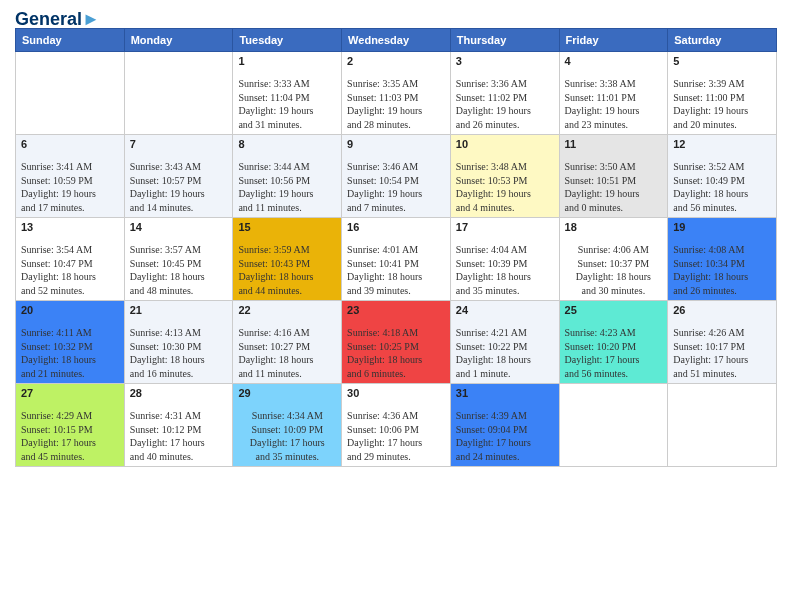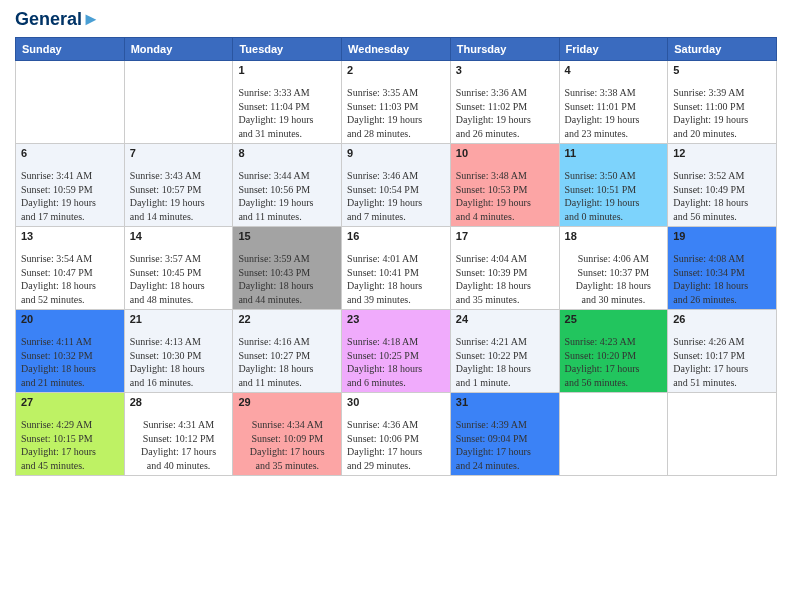--- a/index.html
+++ b/index.html
@@ -13,21 +13,21 @@
     .page {
       width: 792px;
       height: 612px;
       background: #fff;
       padding: 10px 15px;
     }
     .header {
       display: flex;
       justify-content: space-between;
       align-items: flex-start;
-      margin-bottom: 9px;
+      margin-bottom: 0;
     }
     .logo {
       display: flex;
       flex-direction: column;
       align-items: flex-start;
     }
     .title-block {
       text-align: right;
     }
     .month-title {
@@ -178,28 +178,28 @@
 Daylight: 19 hours
 and 11 minutes.</div>
           </td>
           <td style="background: rgb(240, 244, 250);">
             <div class="day-number">9</div>
             <div class="day-info" style="white-space: pre-line;">Sunrise: 3:46 AM
 Sunset: 10:54 PM
 Daylight: 19 hours
 and 7 minutes.</div>
           </td>
-          <td style="background: #fca5a5;">
+          <td style="background: #fef9c3;">
             <div class="day-number">10</div>
             <div class="day-info" style="white-space: pre-line;">Sunrise: 3:48 AM
 Sunset: 10:53 PM
 Daylight: 19 hours
 and 4 minutes.</div>
           </td>
-          <td style="background: #7dd3fc;">
+          <td style="background: #e5e5e5;">
             <div class="day-number">11</div>
             <div class="day-info" style="white-space: pre-line;">Sunrise: 3:50 AM
 Sunset: 10:51 PM
 Daylight: 19 hours
 and 0 minutes.</div>
           </td>
           <td style="background: rgb(240, 244, 250);">
             <div class="day-number">12</div>
             <div class="day-info" style="white-space: pre-line;">Sunrise: 3:52 AM
 Sunset: 10:49 PM
@@ -215,21 +215,21 @@
 Daylight: 18 hours
 and 52 minutes.</div>
           </td>
           <td style="background: rgb(255, 255, 255);">
             <div class="day-number">14</div>
             <div class="day-info" style="white-space: pre-line;">Sunrise: 3:57 AM
 Sunset: 10:45 PM
 Daylight: 18 hours
 and 48 minutes.</div>
           </td>
-          <td style="background: #a3a3a3;">
+          <td style="background: #eab308;">
             <div class="day-number">15</div>
             <div class="day-info" style="white-space: pre-line;">Sunrise: 3:59 AM
 Sunset: 10:43 PM
 Daylight: 18 hours
 and 44 minutes.</div>
           </td>
           <td style="background: rgb(255, 255, 255);">
             <div class="day-number">16</div>
             <div class="day-info" style="white-space: pre-line;">Sunrise: 4:01 AM
 Sunset: 10:41 PM
@@ -273,35 +273,35 @@
 Daylight: 18 hours
 and 16 minutes.</div>
           </td>
           <td style="background: rgb(240, 244, 250);">
             <div class="day-number">22</div>
             <div class="day-info" style="white-space: pre-line;">Sunrise: 4:16 AM
 Sunset: 10:27 PM
 Daylight: 18 hours
 and 11 minutes.</div>
           </td>
-          <td style="background: #f0abfc;">
+          <td style="background: #ef4444;">
             <div class="day-number">23</div>
             <div class="day-info" style="white-space: pre-line;">Sunrise: 4:18 AM
 Sunset: 10:25 PM
 Daylight: 18 hours
 and 6 minutes.</div>
           </td>
           <td style="background: rgb(240, 244, 250);">
             <div class="day-number">24</div>
             <div class="day-info" style="white-space: pre-line;">Sunrise: 4:21 AM
 Sunset: 10:22 PM
 Daylight: 18 hours
 and 1 minute.</div>
           </td>
-          <td style="background: #22c55e;">
+          <td style="background: #5eead4;">
             <div class="day-number">25</div>
             <div class="day-info" style="white-space: pre-line;">Sunrise: 4:23 AM
 Sunset: 10:20 PM
 Daylight: 17 hours
 and 56 minutes.</div>
           </td>
           <td style="background: rgb(240, 244, 250);">
             <div class="day-number">26</div>
             <div class="day-info" style="white-space: pre-line;">Sunrise: 4:26 AM
 Sunset: 10:17 PM
@@ -312,26 +312,26 @@
         <tr>
           <td style="background: #bef264;">
             <div class="day-number">27</div>
             <div class="day-info" style="white-space: pre-line;">Sunrise: 4:29 AM
 Sunset: 10:15 PM
 Daylight: 17 hours
 and 45 minutes.</div>
           </td>
           <td style="background: rgb(255, 255, 255);">
             <div class="day-number">28</div>
-            <div class="day-info" style="white-space: pre-line; text-align: center;">Sunrise: 4:31 AM
+            <div class="day-info" style="white-space: pre-line;">Sunrise: 4:31 AM
 Sunset: 10:12 PM
 Daylight: 17 hours
 and 40 minutes.</div>
           </td>
-          <td style="background: #fca5a5;">
+          <td style="background: #7dd3fc;">
             <div class="day-number">29</div>
             <div class="day-info" style="white-space: pre-line; text-align: center;">Sunrise: 4:34 AM
 Sunset: 10:09 PM
 Daylight: 17 hours
 and 35 minutes.</div>
           </td>
           <td style="background: rgb(255, 255, 255);">
             <div class="day-number">30</div>
             <div class="day-info" style="white-space: pre-line;">Sunrise: 4:36 AM
 Sunset: 10:06 PM

